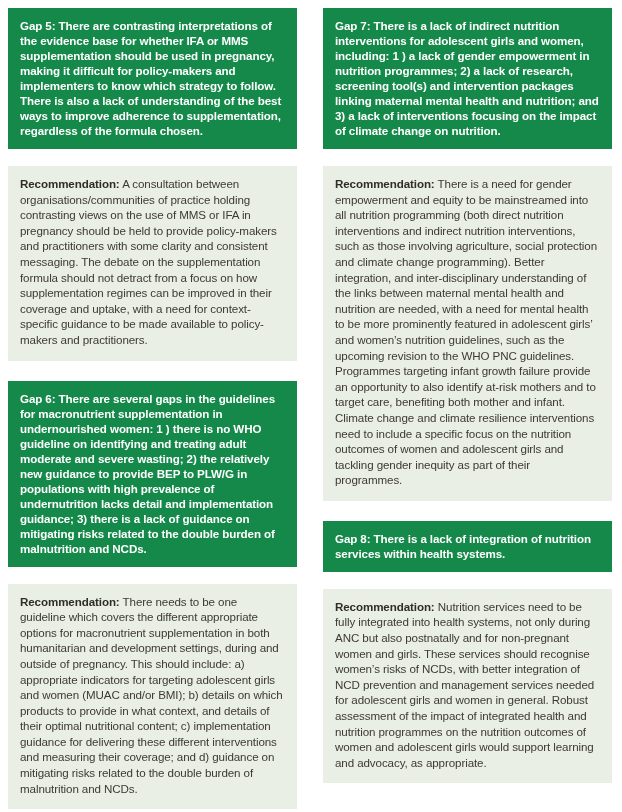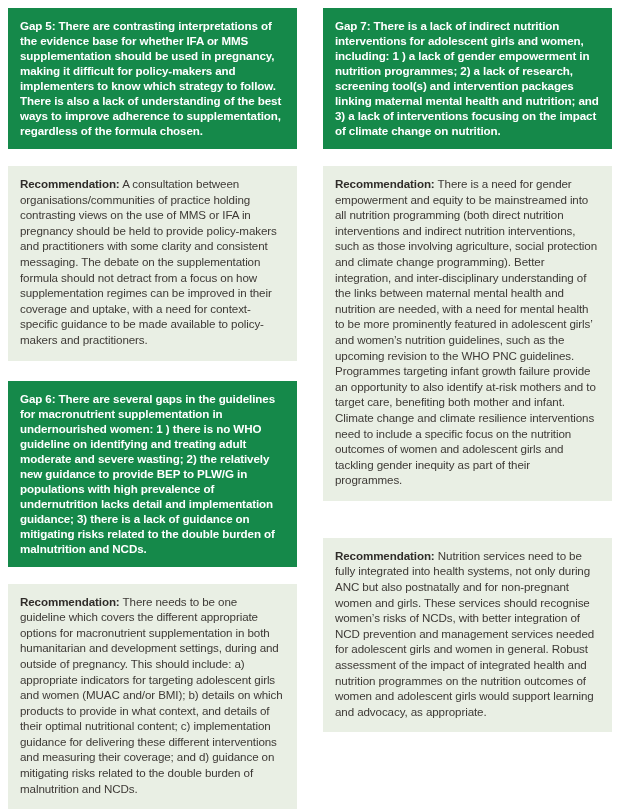--- a/index.html
+++ b/index.html
@@ -88,20 +88,23 @@
     <section class="card">
       <div class="card-header">
         <p><span>Gap 7:</span> <span>There is a lack of indirect nutrition interventions for adolescent girls and women, including: 1 ) a lack of gender empowerment in nutrition programmes; 2) a lack of research, screening tool(s) and intervention packages linking maternal mental health and nutrition; and 3) a lack of interventions focusing on the impact of climate change on nutrition.</span></p>
       </div>
       <div class="card-body">
         <p><span class="rec-label">Recommendation:</span> <span>There is a need for gender empowerment and equity to be mainstreamed into all nutrition programming (both direct nutrition interventions and indirect nutrition interventions, such as those involving agriculture, social protection and climate change programming). Better integration, and inter-disciplinary understanding of the links between maternal mental health and nutrition are needed, with a need for mental health to be more prominently featured in adolescent girls’ and women’s nutrition guidelines, such as the upcoming revision to the WHO PNC guidelines. Programmes targeting infant growth failure provide an opportunity to also identify at-risk mothers and to target care, benefiting both mother and infant. Climate change and climate resilience interventions need to include a specific focus on the nutrition outcomes of women and adolescent girls and tackling gender inequity as part of their programmes.</span></p>
       </div>
     </section>
 
     <section class="card">
+      <div class="card-header">
+        <p><span>Gap 8:</span> <span>There is a lack of integration of nutrition services within health systems.</span></p>
+      </div>
       <div class="card-body">
         <p><span class="rec-label">Recommendation:</span> <span>Nutrition services need to be fully integrated into health systems, not only during ANC but also postnatally and for non-pregnant women and girls. These services should recognise women’s risks of NCDs, with better integration of NCD prevention and management services needed for adolescent girls and women in general. Robust assessment of the impact of integrated health and nutrition programmes on the nutrition outcomes of women and adolescent girls would support learning and advocacy, as appropriate.</span></p>
       </div>
     </section>
 
   </div>
 
 </div>
 
 </body></html>

